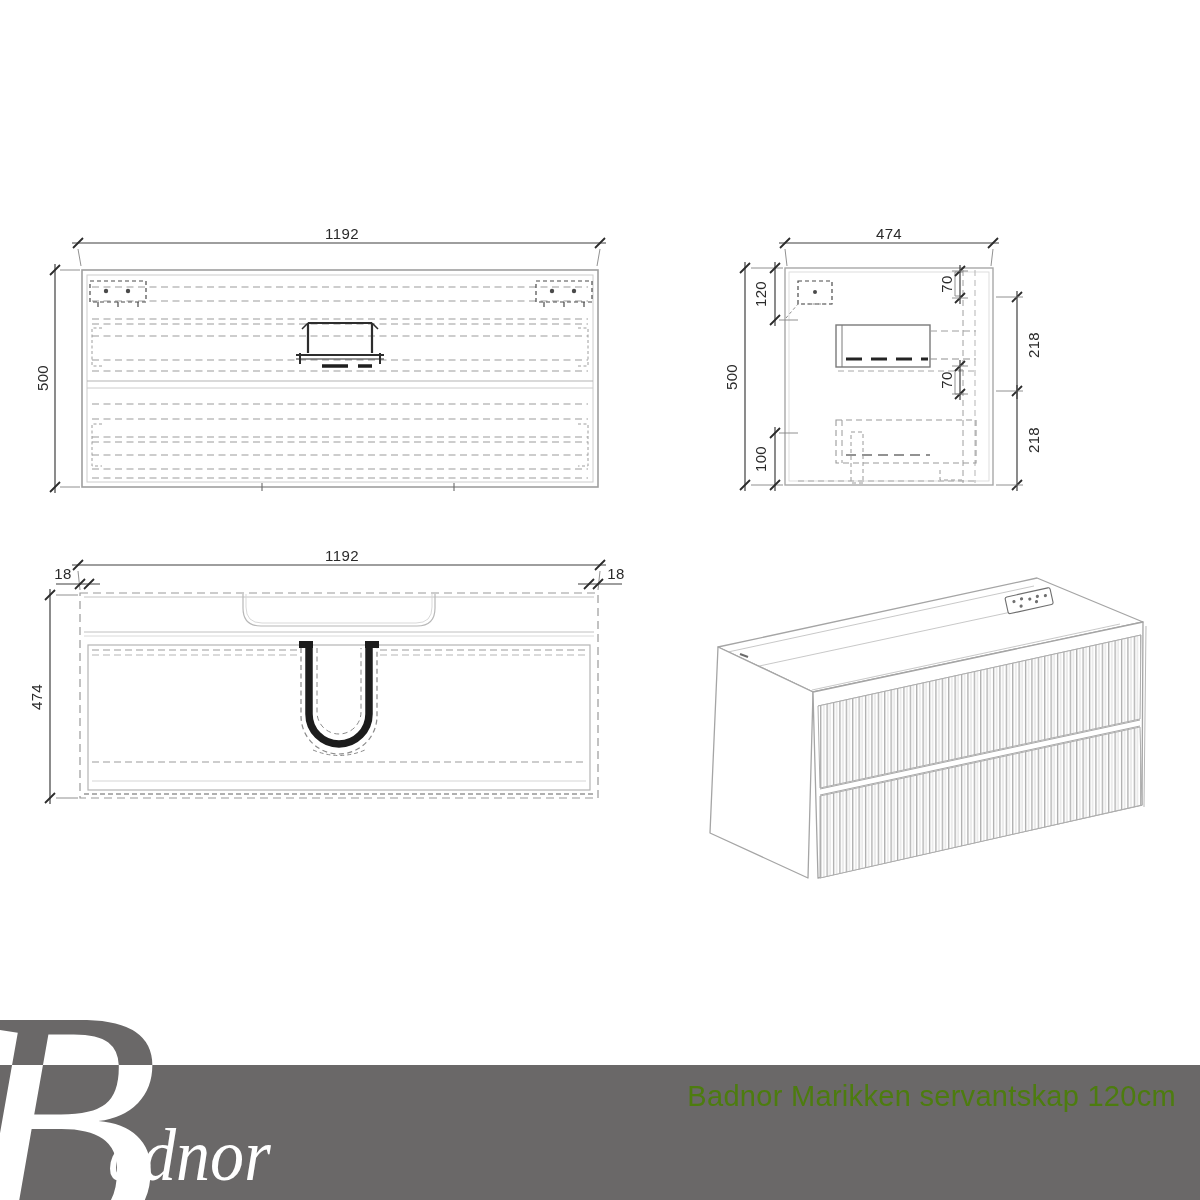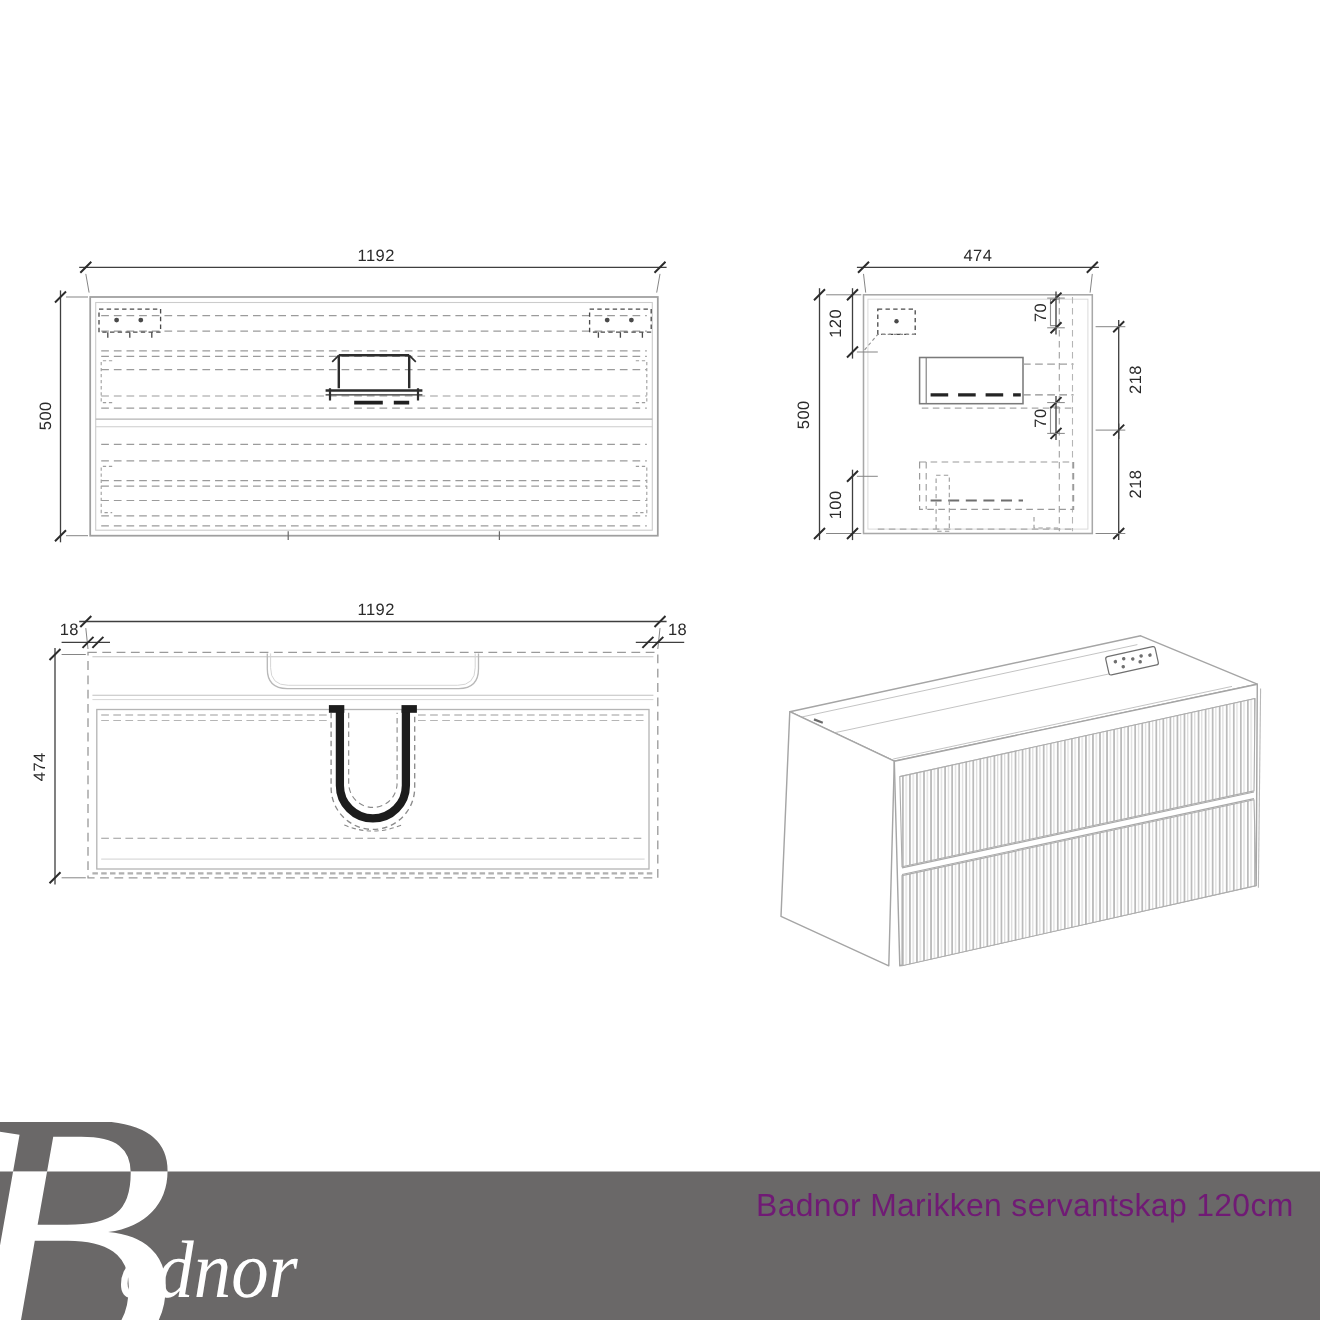--- a/index.html
+++ b/index.html
@@ -12,21 +12,21 @@
   .footer-bar{position:absolute;left:0;top:1065px;width:1200px;height:135px;background:#6a6868;}
   .logo-clip{position:absolute;left:0;overflow:hidden;width:320px;}
   .logo-clip.top{top:1020px;height:45px;}
   .logo-clip.bottom{top:1065px;height:135px;}
   .b-glyph{position:absolute;left:-42px;font:italic 330px/1 "Liberation Serif",serif;}
   .logo-clip.top .b-glyph{top:-60px;color:#6a6868;}
   .logo-clip.bottom .b-glyph{top:-105px;color:#ffffff;}
   .logo-rest{position:absolute;left:108px;top:1118px;font:italic 74px/1 "Liberation Serif",serif;
              color:#ffffff;transform:scaleX(.92);transform-origin:left center;}
   .product-label{position:absolute;right:24px;top:1082px;font:29px/1 "Liberation Sans",sans-serif;
-                 color:#701a75;letter-spacing:.3px;margin-left:40px;}
+                 color:#4d7c0f;letter-spacing:.3px;margin-left:40px;}
 </style>
 </head>
 <body>
 
 <div class="page">
 
 <svg class="drawing-svg" width="1200" height="1200" viewBox="0 0 1200 1200">
   <defs>
     <pattern id="flutes" width="6.4" height="8" patternUnits="userSpaceOnUse">
       <rect width="6.4" height="8" fill="#ffffff"></rect>

